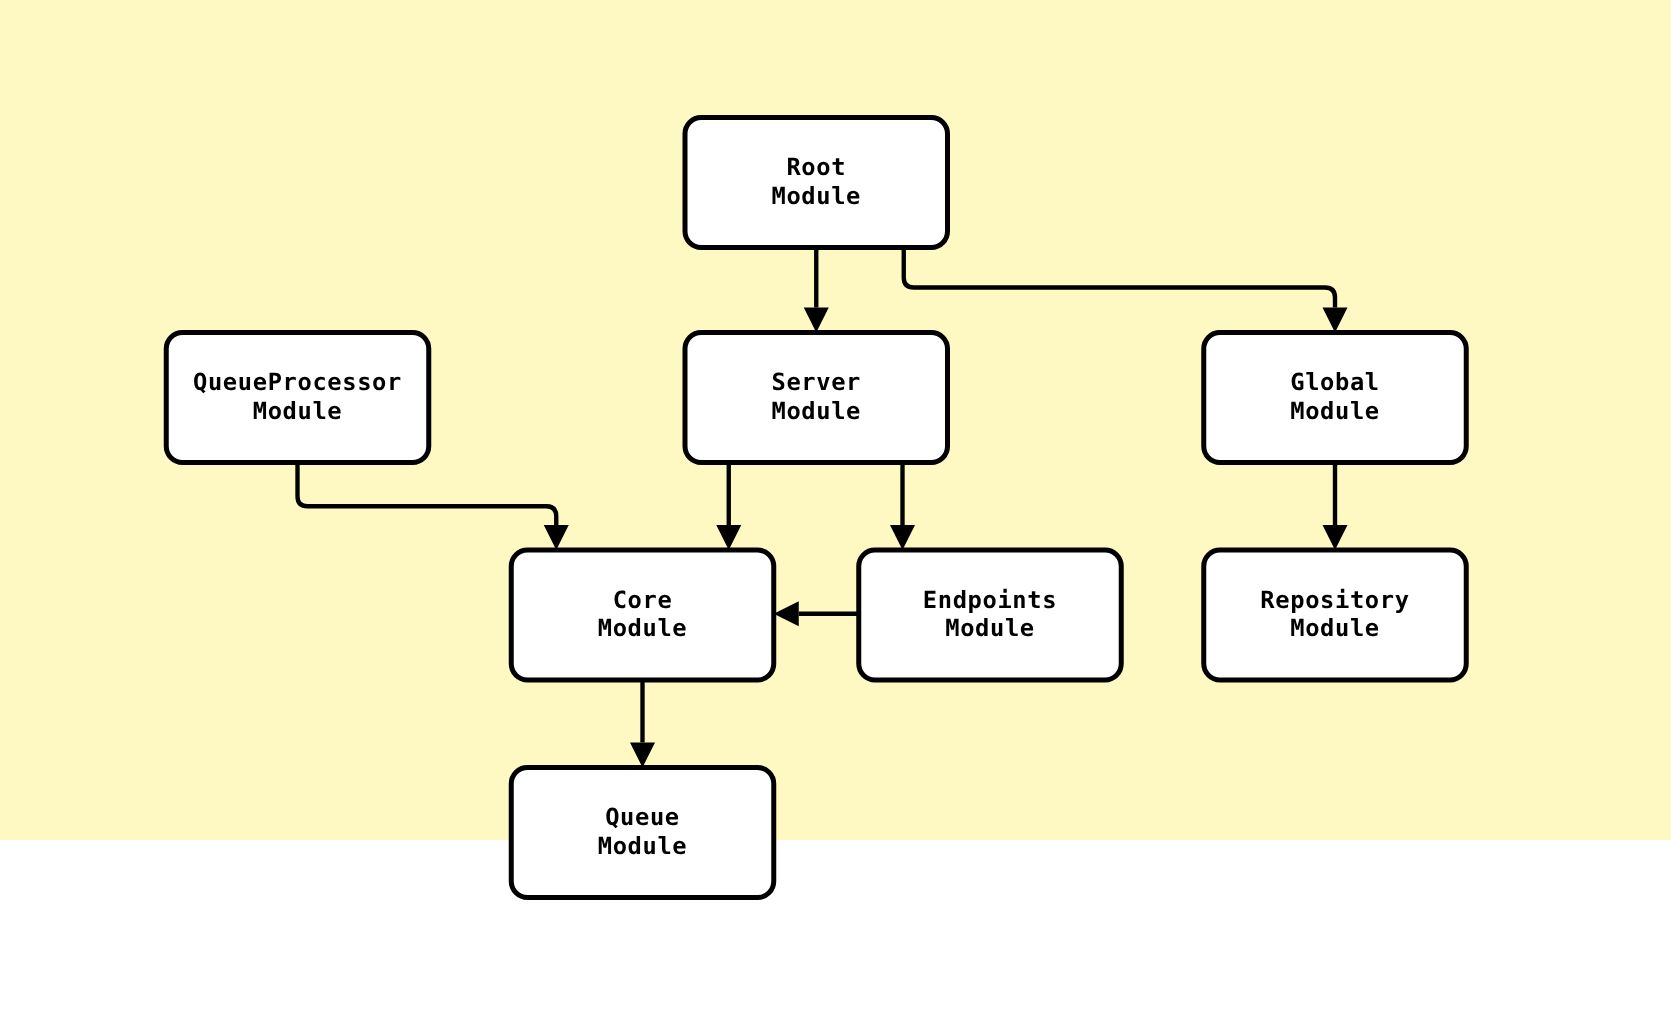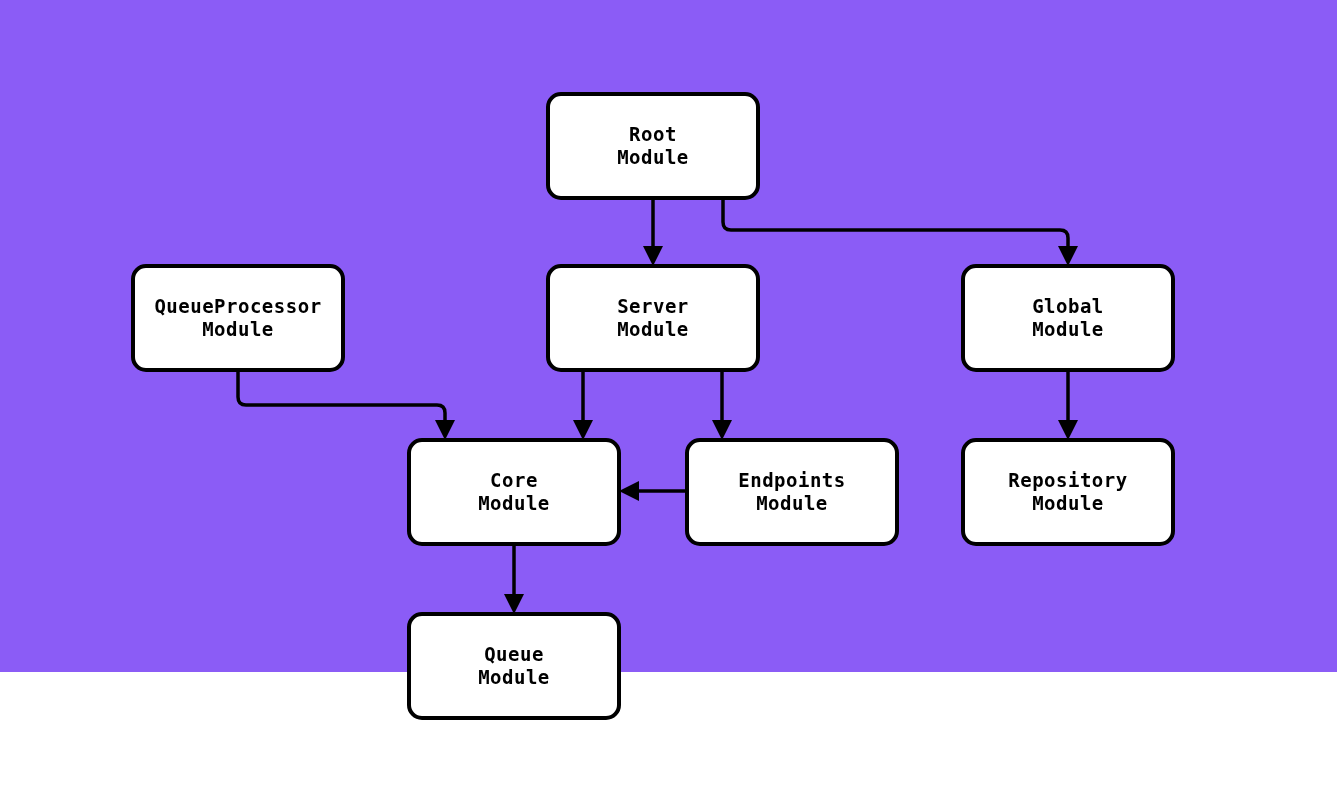--- a/index.html
+++ b/index.html
@@ -11,21 +11,21 @@
   body {
     width: 1337px;
     height: 809px;
     font-family: "DejaVu Sans Mono", "Liberation Mono", monospace;
     overflow: hidden;
   }
   #diagram-root {
     position: relative;
     width: 1337px;
     height: 672px;
-    background: #8b5cf6;
+    background: #fef9c3;
   }
   svg#diagram-canvas {
     position: absolute;
     top: 0;
     left: 0;
     width: 1337px;
     height: 809px;
     display: block;
   }
   .node-box {

